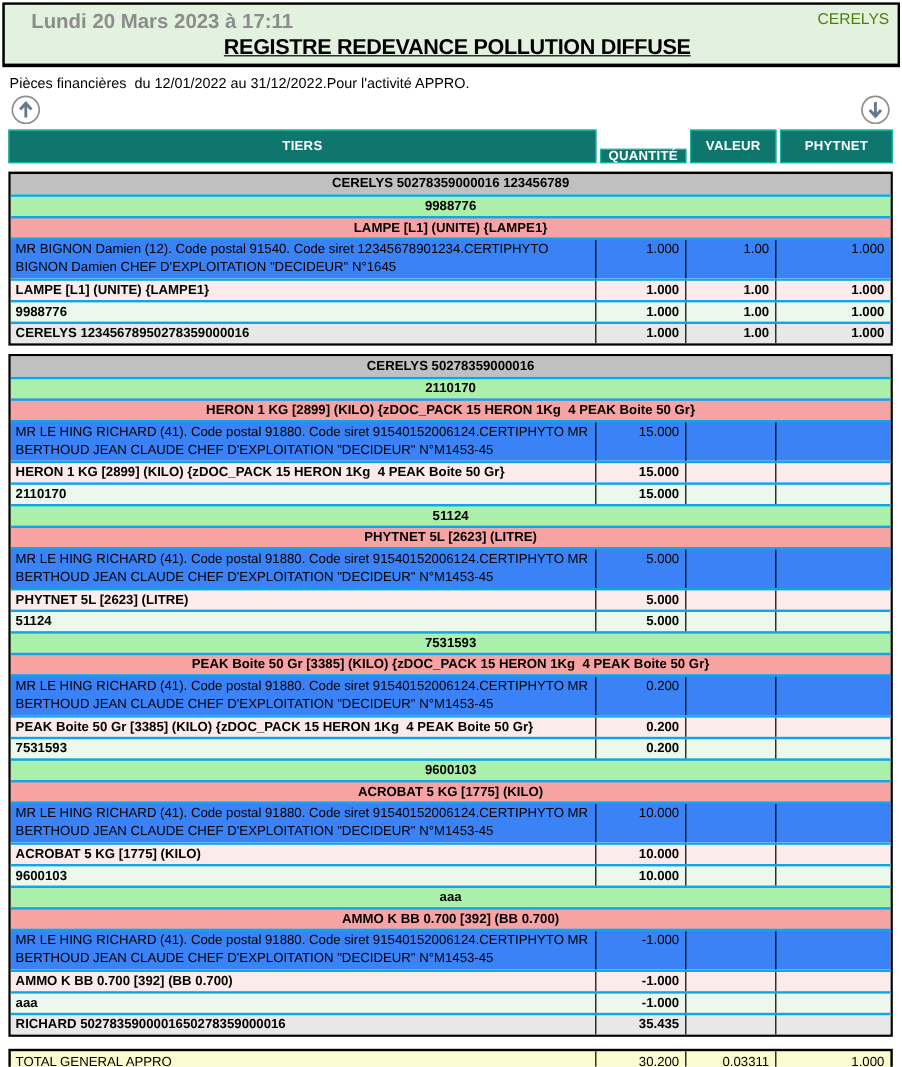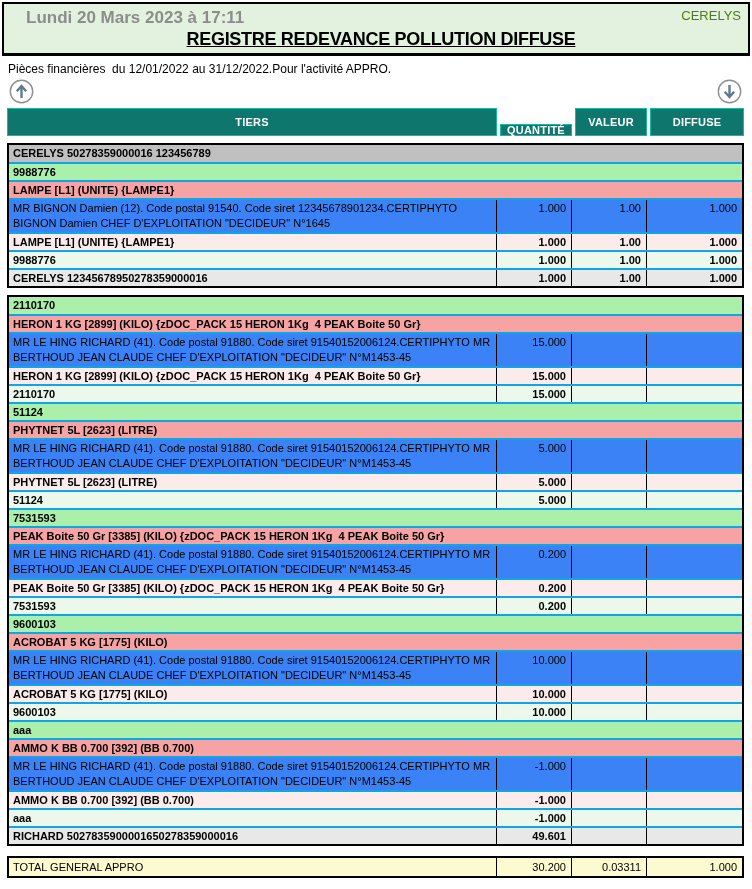--- a/index.html
+++ b/index.html
@@ -72,21 +72,21 @@
   .row {
     display:flex;
     border-top:2px solid #0ea5e9;
     font-size:11px;
     min-height:17px;
     white-space:pre-wrap;
   }
   .group .row:first-child { border-top:none; }
   .row.grp { font-weight:bold; }
   .row.grp .cell.full {
-    flex:1; text-align:left; line-height:16px; padding:0 4px;
+    flex:1; text-align:center; line-height:16px; padding:0 4px;
   }
   .cell.label { flex:1; padding:0 4px; line-height:16px; overflow:hidden; }
   .cell.num {
     width:75px; border-left:1px solid #000;
     text-align:right; padding:0 5px 0 2px; line-height:16px;
   }
   .cell.num.m { width:96px; }
   .row.det { background:#3b82f6; min-height:34px; font-weight:normal; }
   .row.det .cell.label { line-height:15px; padding:1px 4px; }
   .row.det .cell.num { line-height:15px; padding-top:1px; }
@@ -132,34 +132,35 @@
       <circle cx="12.5" cy="12.5" r="11.2" fill="none" stroke="#8f8f8f" stroke-width="1.4"></circle>
       <path d="M12.5 6 L12.5 16.5 M7.8 12.7 L12.5 18 L17.2 12.7" fill="none" stroke="#64798c" stroke-width="2.4"></path>
     </svg>
   </button>
 </div>
 
 <div class="thead">
   <div class="th c-tiers">TIERS</div>
   <div class="th c-qty">QUANTITÉ</div>
   <div class="th c-val">VALEUR</div>
-  <div class="th c-mnt">DIFFUSE</div>
+  <div class="th c-mnt">PHYTNET</div>
 </div>
 
 <div id="groups">
     <div class="group">
       <div class="row grp bg-gray"><div class="cell full">CERELYS 50278359000016 123456789</div></div>
       <div class="row grp bg-green"><div class="cell full">9988776</div></div>
       <div class="row grp bg-pink"><div class="cell full">LAMPE [L1] (UNITE) {LAMPE1}</div></div>
       <div class="row det"><div class="cell label">MR BIGNON Damien (12). Code postal 91540. Code siret 12345678901234.CERTIPHYTO BIGNON Damien CHEF D'EXPLOITATION "DECIDEUR" N°1645</div><div class="cell num">1.000</div><div class="cell num">1.00</div><div class="cell num m">1.000</div></div>
       <div class="row sub bg-lpink"><div class="cell label">LAMPE [L1] (UNITE) {LAMPE1}</div><div class="cell num">1.000</div><div class="cell num">1.00</div><div class="cell num m">1.000</div></div>
       <div class="row sub bg-lgreen"><div class="cell label">9988776</div><div class="cell num">1.000</div><div class="cell num">1.00</div><div class="cell num m">1.000</div></div>
       <div class="row sub bg-lgray"><div class="cell label">CERELYS 12345678950278359000016</div><div class="cell num">1.000</div><div class="cell num">1.00</div><div class="cell num m">1.000</div></div>
     </div>
     <div class="group">
+      <div class="row grp bg-gray"><div class="cell full">CERELYS 50278359000016</div></div>
       <div class="row grp bg-green"><div class="cell full">2110170</div></div>
       <div class="row grp bg-pink"><div class="cell full">HERON 1 KG [2899] (KILO) {zDOC_PACK 15 HERON 1Kg  4 PEAK Boite 50 Gr}</div></div>
       <div class="row det"><div class="cell label">MR LE HING RICHARD (41). Code postal 91880. Code siret 91540152006124.CERTIPHYTO MR BERTHOUD JEAN CLAUDE CHEF D'EXPLOITATION "DECIDEUR" N°M1453-45</div><div class="cell num">15.000</div><div class="cell num"></div><div class="cell num m"></div></div>
       <div class="row sub bg-lpink"><div class="cell label">HERON 1 KG [2899] (KILO) {zDOC_PACK 15 HERON 1Kg  4 PEAK Boite 50 Gr}</div><div class="cell num">15.000</div><div class="cell num"></div><div class="cell num m"></div></div>
       <div class="row sub bg-lgreen"><div class="cell label">2110170</div><div class="cell num">15.000</div><div class="cell num"></div><div class="cell num m"></div></div>
       <div class="row grp bg-green"><div class="cell full">51124</div></div>
       <div class="row grp bg-pink"><div class="cell full">PHYTNET 5L [2623] (LITRE)</div></div>
       <div class="row det"><div class="cell label">MR LE HING RICHARD (41). Code postal 91880. Code siret 91540152006124.CERTIPHYTO MR BERTHOUD JEAN CLAUDE CHEF D'EXPLOITATION "DECIDEUR" N°M1453-45</div><div class="cell num">5.000</div><div class="cell num"></div><div class="cell num m"></div></div>
       <div class="row sub bg-lpink"><div class="cell label">PHYTNET 5L [2623] (LITRE)</div><div class="cell num">5.000</div><div class="cell num"></div><div class="cell num m"></div></div>
       <div class="row sub bg-lgreen"><div class="cell label">51124</div><div class="cell num">5.000</div><div class="cell num"></div><div class="cell num m"></div></div>
@@ -171,21 +172,21 @@
       <div class="row grp bg-green"><div class="cell full">9600103</div></div>
       <div class="row grp bg-pink"><div class="cell full">ACROBAT 5 KG [1775] (KILO)</div></div>
       <div class="row det"><div class="cell label">MR LE HING RICHARD (41). Code postal 91880. Code siret 91540152006124.CERTIPHYTO MR BERTHOUD JEAN CLAUDE CHEF D'EXPLOITATION "DECIDEUR" N°M1453-45</div><div class="cell num">10.000</div><div class="cell num"></div><div class="cell num m"></div></div>
       <div class="row sub bg-lpink"><div class="cell label">ACROBAT 5 KG [1775] (KILO)</div><div class="cell num">10.000</div><div class="cell num"></div><div class="cell num m"></div></div>
       <div class="row sub bg-lgreen"><div class="cell label">9600103</div><div class="cell num">10.000</div><div class="cell num"></div><div class="cell num m"></div></div>
       <div class="row grp bg-green"><div class="cell full">aaa</div></div>
       <div class="row grp bg-pink"><div class="cell full">AMMO K BB 0.700 [392] (BB 0.700)</div></div>
       <div class="row det"><div class="cell label">MR LE HING RICHARD (41). Code postal 91880. Code siret 91540152006124.CERTIPHYTO MR BERTHOUD JEAN CLAUDE CHEF D'EXPLOITATION "DECIDEUR" N°M1453-45</div><div class="cell num">-1.000</div><div class="cell num"></div><div class="cell num m"></div></div>
       <div class="row sub bg-lpink"><div class="cell label">AMMO K BB 0.700 [392] (BB 0.700)</div><div class="cell num">-1.000</div><div class="cell num"></div><div class="cell num m"></div></div>
       <div class="row sub bg-lgreen"><div class="cell label">aaa</div><div class="cell num">-1.000</div><div class="cell num"></div><div class="cell num m"></div></div>
-      <div class="row sub bg-lgray"><div class="cell label">RICHARD 5027835900001650278359000016</div><div class="cell num">49.601</div><div class="cell num"></div><div class="cell num m"></div></div>
+      <div class="row sub bg-lgray"><div class="cell label">RICHARD 5027835900001650278359000016</div><div class="cell num">35.435</div><div class="cell num"></div><div class="cell num m"></div></div>
     </div>
   </div>
 
 <div class="total-row">
   <div class="cell label">TOTAL GENERAL APPRO</div>
   <div class="cell num">30.200</div>
   <div class="cell num">0.03311</div>
   <div class="cell num m">1.000</div>
 </div>
 

